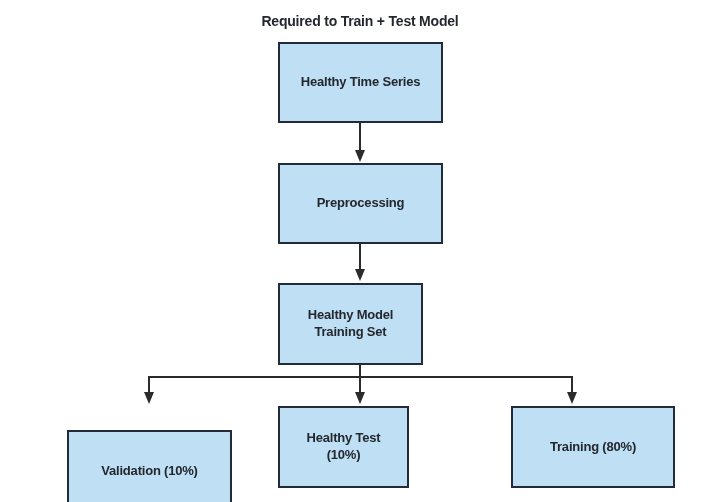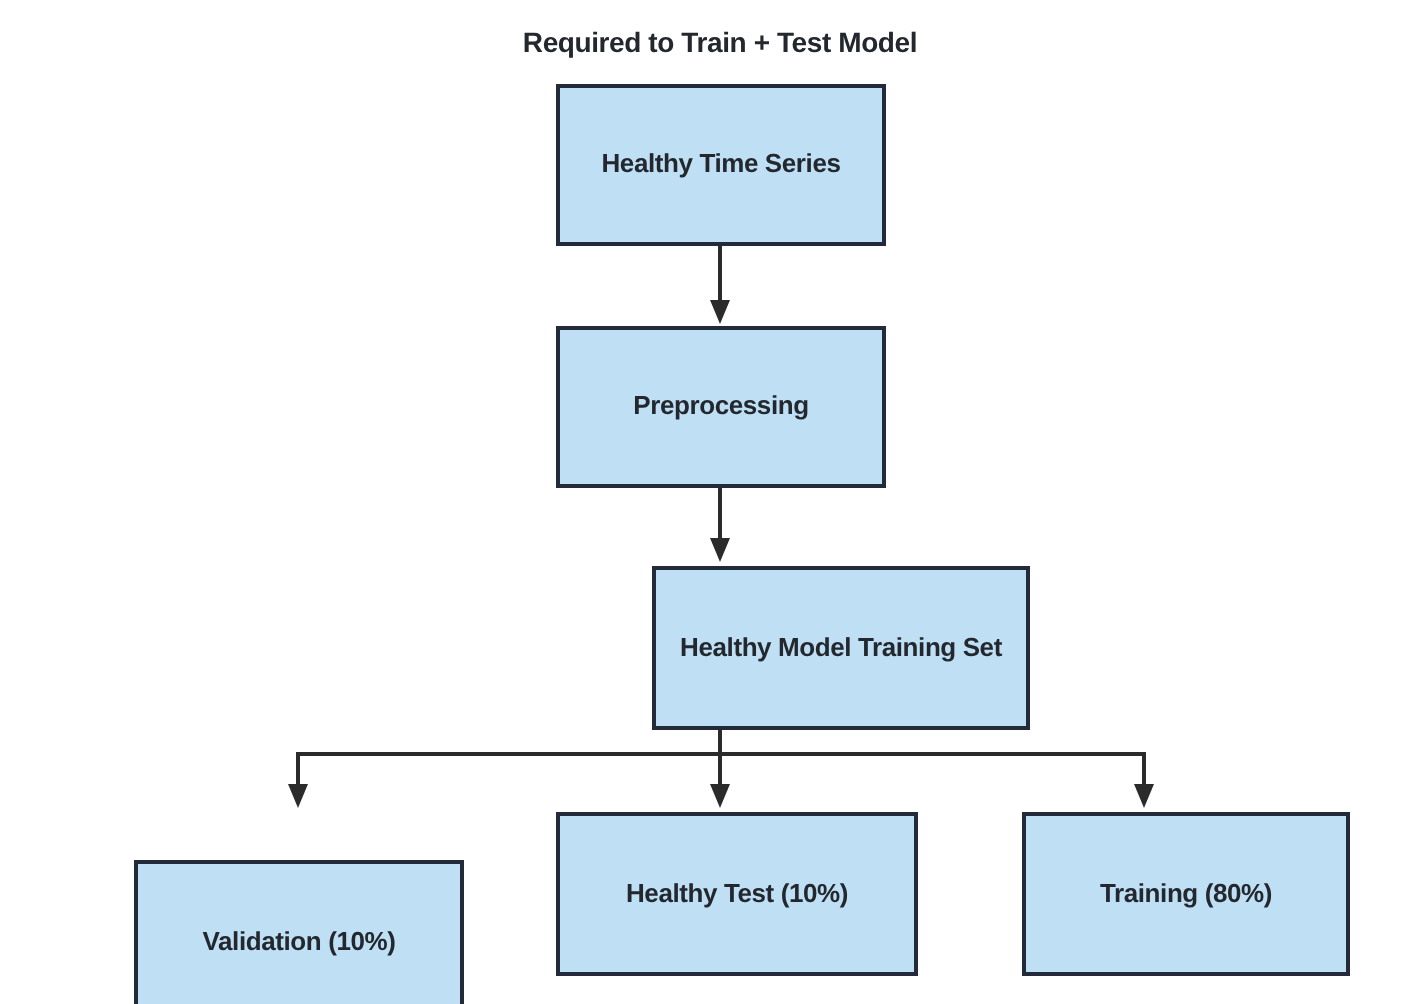--- a/index.html
+++ b/index.html
@@ -42,23 +42,23 @@
     text-align: center;
     font-size: 13px;
     font-weight: bold;
     letter-spacing: -0.2px;
     line-height: 1.3;
     color: var(--text);
     padding: 2px 10px;
   }
   #node-healthy-time-series        { left: 278px; top: 42px;  width: 165px; height: 81px; }
   #node-preprocessing              { left: 278px; top: 163px; width: 165px; height: 81px; }
-  #node-healthy-model-training-set { left: 278px; top: 283px; width: 189px; height: 82px; margin-left: 48px; }
+  #node-healthy-model-training-set { left: 278px; top: 283px; width: 145px; height: 82px; }
   #node-validation-split           { left: 67px;  top: 430px; width: 165px; height: 82px; }
-  #node-healthy-test-split         { left: 278px; top: 406px; width: 181px; height: 82px; }
+  #node-healthy-test-split         { left: 278px; top: 406px; width: 131px; height: 82px; }
   #node-training-split             { left: 490px; top: 406px; width: 164px; height: 82px; margin-left: 21px; }
   .arrow-layer {
     position: absolute;
     left: 0; top: 0;
     width: 707px; height: 502px;
     pointer-events: none;
   }
   .arrow-line {
     stroke: var(--arrow);
     stroke-width: 2;

